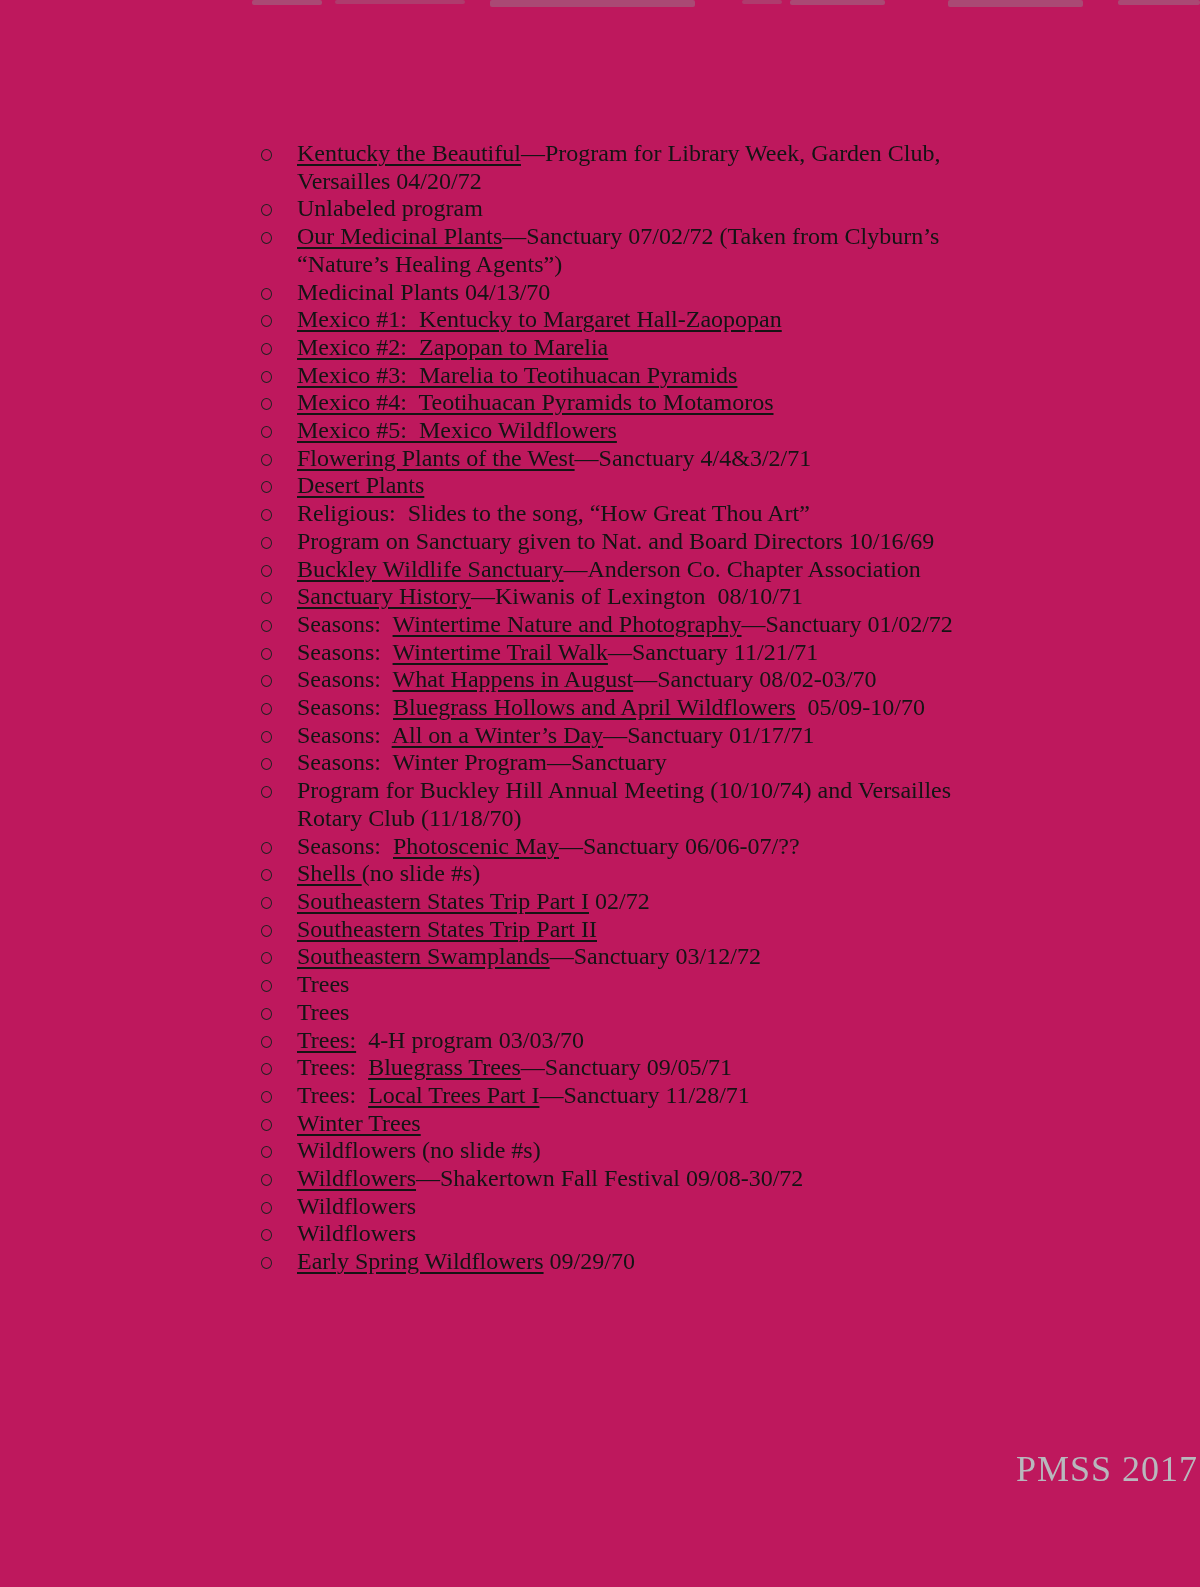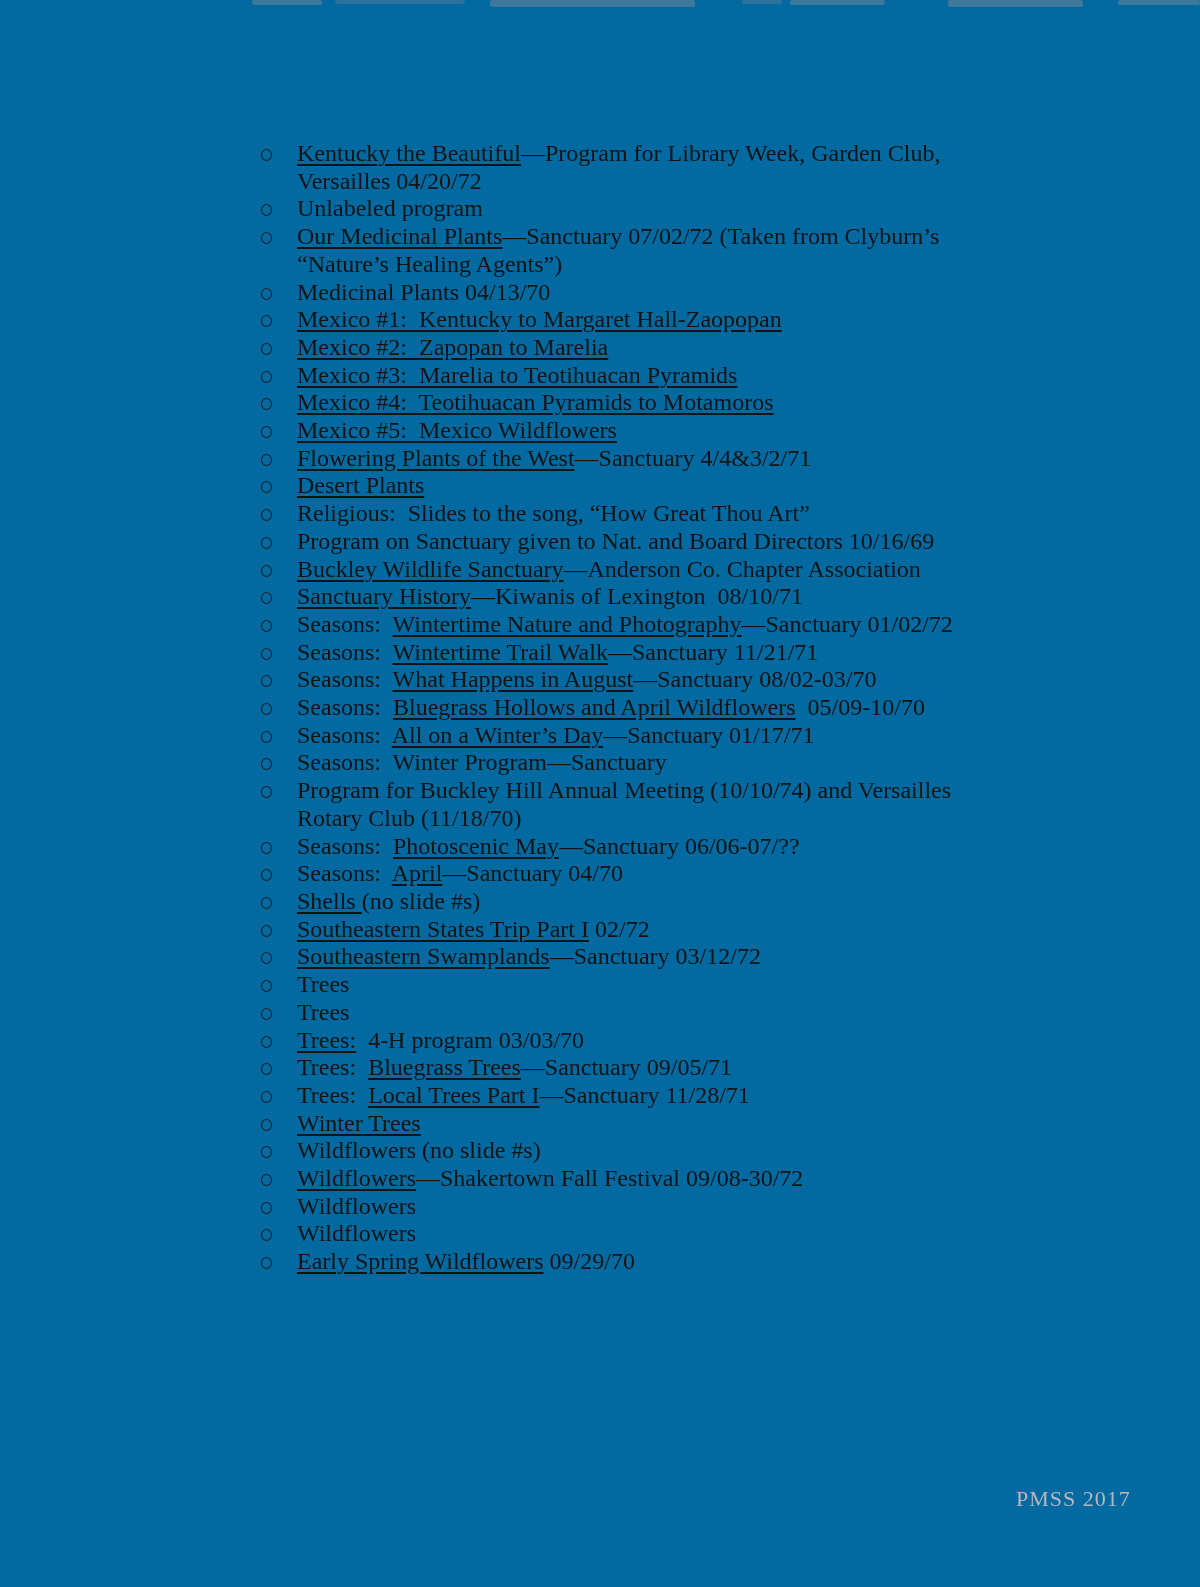--- a/index.html
+++ b/index.html
@@ -2,21 +2,21 @@
 <html lang="en"><head>
 <meta charset="utf-8">
 <style>
   html,body{margin:0;padding:0;}
   body{
     width:1200px;height:1587px;
     background:#fdfdfd;
     position:relative;overflow:hidden;
     font-family:"Liberation Serif","DejaVu Serif",serif;
   }
-  .page{position:absolute;inset:0;background:#0369a1;}
+  .page{position:absolute;inset:0;background:#be185d;}
   
   .mark{position:absolute;background:#8f8f93;border-radius:2px;opacity:.42;}
   .list{
     position:absolute;left:258px;top:140px;width:742px;
     margin:0;padding:0;list-style:none;
   }
   .list li{
     display:flex;align-items:flex-start;
     font-size:24px;line-height:27.7px;color:#141414;
   }
@@ -28,22 +28,22 @@
     background:transparent;
   }
   .txt{flex:1;white-space:pre-wrap;}
   .u{
     text-decoration:underline;
     text-decoration-thickness:1.8px;
     text-underline-offset:3px;
     text-decoration-color:#141414;
   }
   .watermark{
-    position:absolute;left:1016px;top:1486px;
-    font-size:22px;letter-spacing:1px;
+    position:absolute;left:1016px;top:1448px;
+    font-size:36px;letter-spacing:1px;
     color:#b8b8bd;
   }
 </style>
 </head>
 <body>
 
 <div class="page">
 
   <div>
     <span class="mark" style="left:252px;top:0;width:70px;height:5px;"></span>
@@ -194,38 +194,38 @@
       <li>
         <span class="bullet-cell">
           <span class="bullet"></span>
         </span>
         <span class="txt"><span>Seasons:  </span><span class="u">Photoscenic May</span><span>—Sanctuary 06/06-07/??</span></span>
       </li>
       <li>
         <span class="bullet-cell">
           <span class="bullet"></span>
         </span>
-        <span class="txt"><span>Seasons:  </span><span class="u">April</span><span>—Sanctuary 04/70</span></span>
-      </li>
-      <li>
-        <span class="bullet-cell">
-          <span class="bullet"></span>
-        </span>
         <span class="txt"><span class="u">Shells </span><span>(no slide #s)</span></span>
       </li>
       <li>
         <span class="bullet-cell">
           <span class="bullet"></span>
         </span>
         <span class="txt"><span class="u">Southeastern States Trip Part I</span><span> 02/72</span></span>
       </li>
       <li>
         <span class="bullet-cell">
           <span class="bullet"></span>
         </span>
+        <span class="txt"><span class="u">Southeastern States Trip Part II</span></span>
+      </li>
+      <li>
+        <span class="bullet-cell">
+          <span class="bullet"></span>
+        </span>
         <span class="txt"><span class="u">Southeastern Swamplands</span><span>—Sanctuary 03/12/72</span></span>
       </li>
       <li>
         <span class="bullet-cell">
           <span class="bullet"></span>
         </span>
         <span class="txt"><span>Trees</span></span>
       </li>
       <li>
         <span class="bullet-cell">

